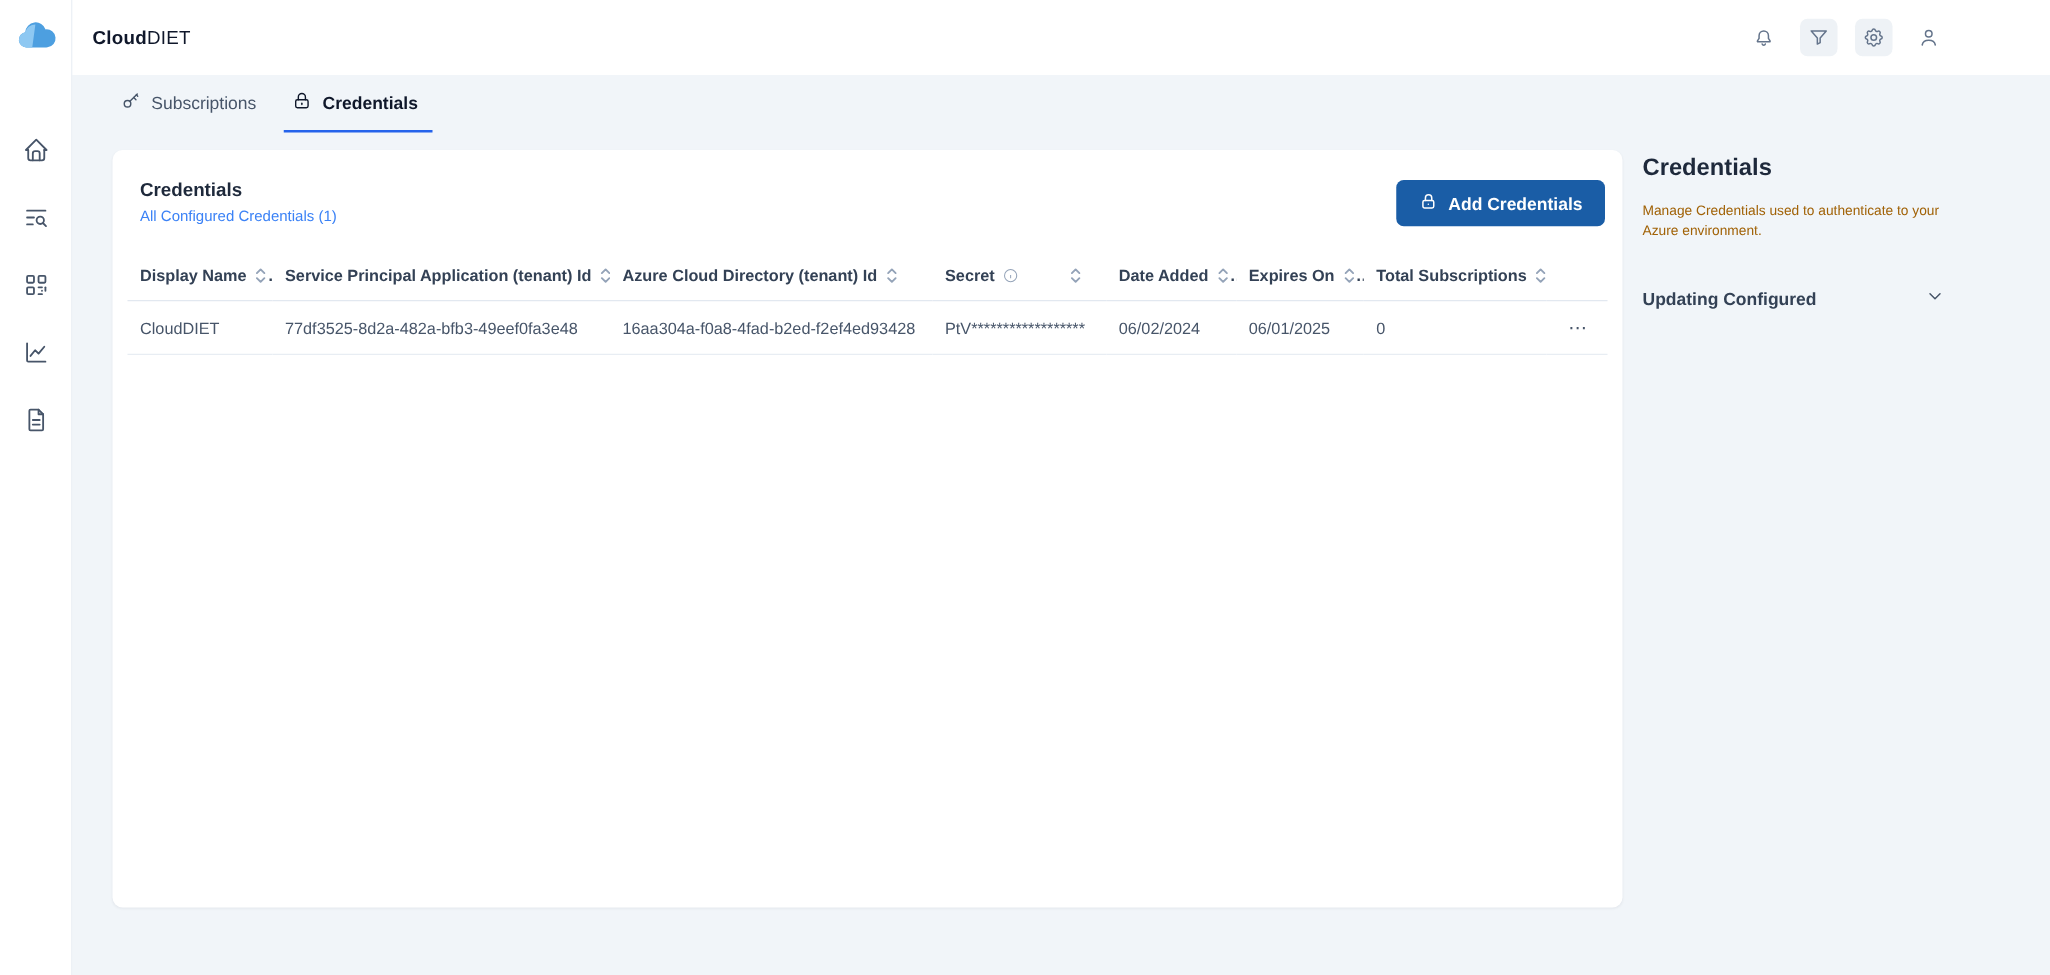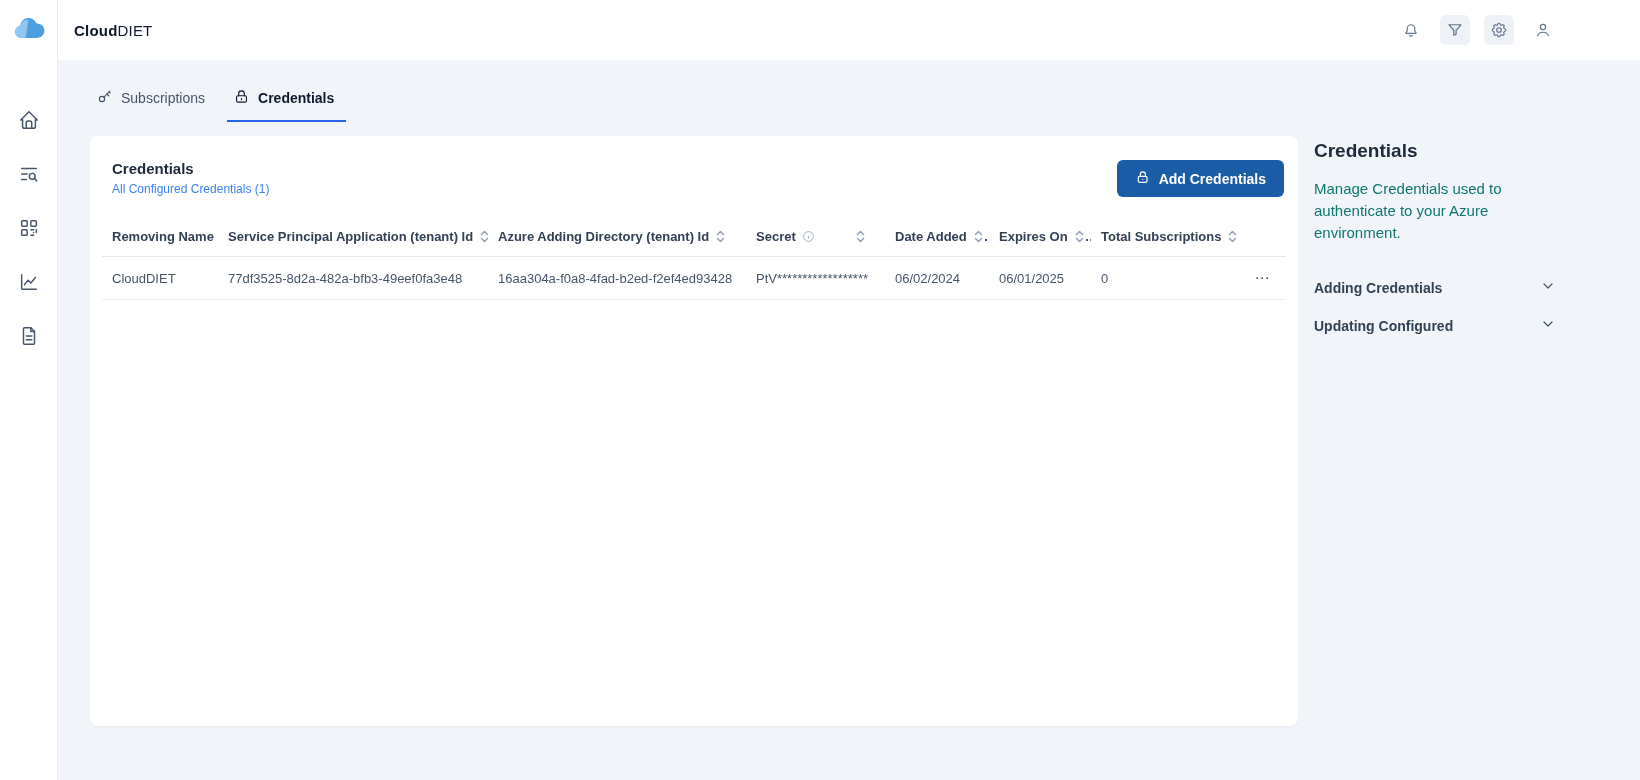--- a/index.html
+++ b/index.html
@@ -41,21 +41,21 @@
   .topbar-actions { display: flex; align-items: center; gap: 14px; }
   .icon-btn {
     width: 30px; height: 30px; border-radius: 6px; border: none;
     display: flex; align-items: center; justify-content: center;
     background: transparent; color: #64748b; cursor: pointer;
   }
   .icon-btn.boxed { background: #eef2f6; }
   .icon-btn svg { width: 18px; height: 18px; stroke: currentColor; fill: none; stroke-width: 1.6; stroke-linecap: round; stroke-linejoin: round; }
 
   
-  .content { flex: 1; padding: 22px 84px 54px 32px; display: flex; flex-direction: column; min-height: 0; }
+  .content { flex: 1; padding: 6px 84px 54px 32px; display: flex; flex-direction: column; min-height: 0; }
 
   .tabs { display: flex; gap: 10px; margin-bottom: 14px; }
   .tab {
     display: flex; align-items: center; gap: 8px;
     padding: 6px 12px 12px 6px; font-size: 14px; color: #475569;
     cursor: pointer; border-bottom: 2px solid transparent; background: none; border-top:none; border-left:none; border-right:none;
     font-family: inherit;
   }
   .tab svg { width: 17px; height: 17px; stroke: currentColor; fill: none; stroke-width: 1.6; stroke-linecap: round; stroke-linejoin: round; }
   .tab.active { color: #0f172a; font-weight: 600; border-bottom-color: #2563eb; }
@@ -83,21 +83,21 @@
   thead th { color: #334155; font-weight: 700; border-bottom: 1px solid #e2e8f0; cursor: pointer; }
   tbody td { color: #475569; border-bottom: 1px solid #e8edf3; }
   .th-inner { display: inline-flex; align-items: center; gap: 6px; }
   .sort-icon svg { width: 11px; height: 15px; stroke: #94a3b8; fill: none; stroke-width: 1.5; stroke-linecap: round; stroke-linejoin: round; display: block; }
   .info-icon svg { width: 13px; height: 13px; stroke: #94a3b8; fill: none; stroke-width: 1.5; display: block; }
   .row-actions { text-align: center; color: #475569; font-size: 15px; letter-spacing: 1px; cursor: pointer; }
 
   
   .help { width: 242px; flex-shrink: 0; padding-top: 4px; }
   .help-title { font-size: 19px; font-weight: 700; color: #1e293b; margin-bottom: 16px; }
-  .help-desc { font-size: 15px; line-height: 1.45; color: #0f766e; margin-bottom: 26px; }
+  .help-desc { font-size: 11px; line-height: 1.45; color: #a16207; margin-bottom: 26px; }
   .help-item {
     display: flex; align-items: center; justify-content: space-between;
     padding: 9px 0; cursor: pointer;
   }
   .help-item .label { font-size: 14px; font-weight: 600; color: #334155; }
   .help-item svg { width: 16px; height: 16px; stroke: #475569; fill: none; stroke-width: 1.8; stroke-linecap: round; stroke-linejoin: round; }
 </style>
 </head>
 <body>
 
@@ -242,21 +242,21 @@
                 <col style="width:139px">
                 <col style="width:104px">
                 <col style="width:102px">
                 <col style="width:146px">
                 <col>
             </colgroup>
             <thead>
               <tr>
                 <th>
                   <span class="th-inner">
-                      <span>Removing Name</span>
+                      <span>Display Name</span>
                       <span class="sort-icon">
                         <svg viewBox="0 0 11 15">
                           <path d="M2.5 5.5L5.5 2.5 8.5 5.5"></path>
                           <path d="M2.5 9.5L5.5 12.5 8.5 9.5"></path>
                         </svg>
                       </span>
                     </span>
                 </th>
                 <th>
                   <span class="th-inner">
@@ -264,21 +264,21 @@
                       <span class="sort-icon">
                         <svg viewBox="0 0 11 15">
                           <path d="M2.5 5.5L5.5 2.5 8.5 5.5"></path>
                           <path d="M2.5 9.5L5.5 12.5 8.5 9.5"></path>
                         </svg>
                       </span>
                     </span>
                 </th>
                 <th>
                   <span class="th-inner">
-                      <span>Azure Adding Directory (tenant) Id</span>
+                      <span>Azure Cloud Directory (tenant) Id</span>
                       <span class="sort-icon">
                         <svg viewBox="0 0 11 15">
                           <path d="M2.5 5.5L5.5 2.5 8.5 5.5"></path>
                           <path d="M2.5 9.5L5.5 12.5 8.5 9.5"></path>
                         </svg>
                       </span>
                     </span>
                 </th>
                 <th>
                   <span class="th-inner">
@@ -347,26 +347,20 @@
               </tr>
             </tbody>
           </table>
         </section>
 
         <aside class="help">
           <div class="help-title">Credentials</div>
           <p class="help-desc">Manage Credentials used to authenticate to your Azure environment.</p>
 
           <div class="help-item">
-            <span class="label">Adding Credentials</span>
-            <span><svg viewBox="0 0 24 24">
-                  <path d="M6 9l6 6 6-6"></path>
-                </svg></span>
-          </div>
-          <div class="help-item">
             <span class="label">Updating Configured</span>
             <span><svg viewBox="0 0 24 24">
                   <path d="M6 9l6 6 6-6"></path>
                 </svg></span>
           </div>
         </aside>
 
       </div>
     </div>
   </div>

